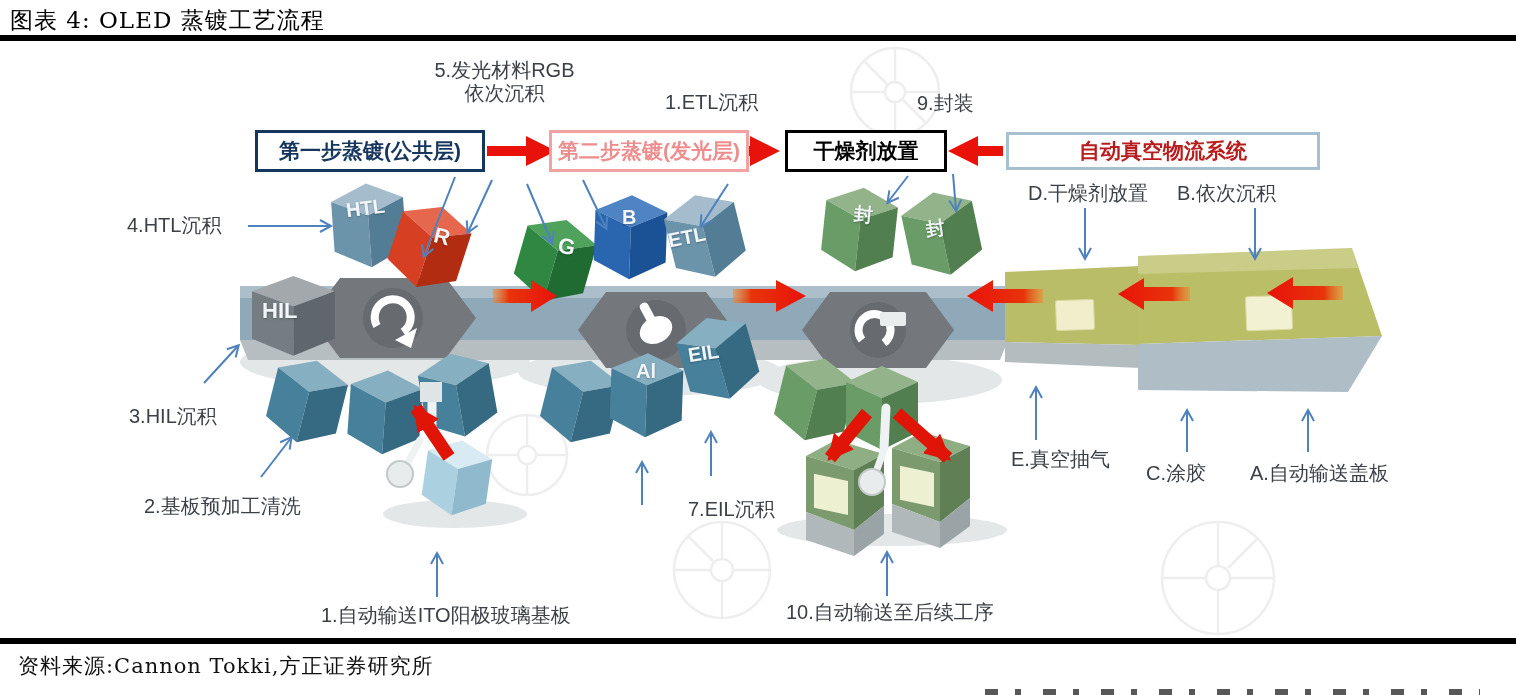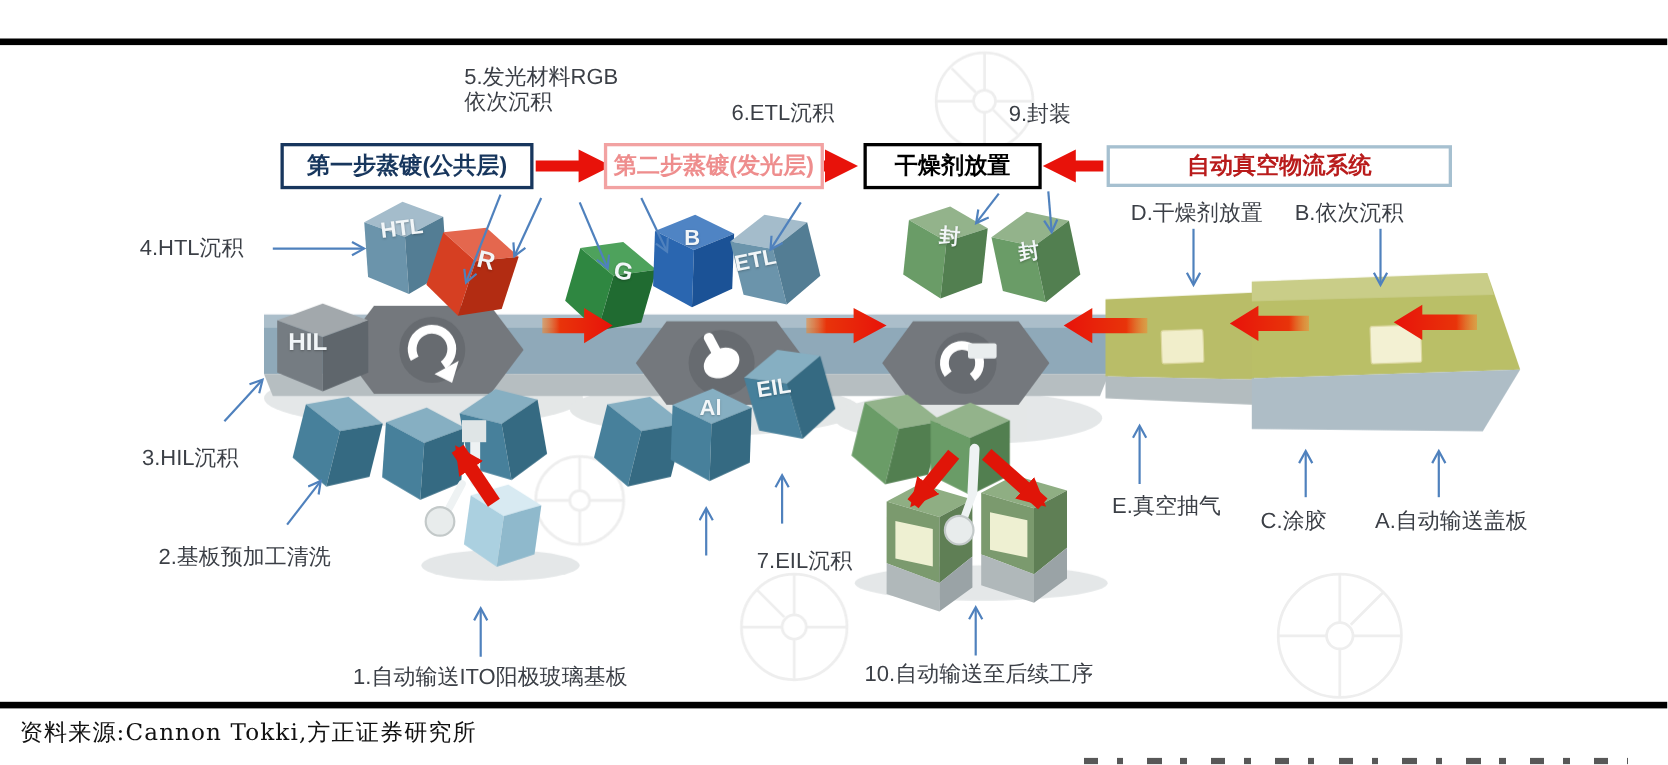--- a/index.html
+++ b/index.html
@@ -19,30 +19,31 @@
   
   .flowbox{height:36px;line-height:36px;text-align:center;font-weight:bold;font-size:21px;
            background:#fff;border:3px solid #3b82f6;}
   .fb-step1{left:255px;top:130px;width:224px;border-color:#17365d;color:#17365d;}
   .fb-step2{left:549px;top:130px;width:194px;border-color:#f2a2a2;color:#ee8d8d;}
   .fb-seal {left:785px;top:130px;width:156px;border-color:#000;color:#000;}
   .fb-vac  {left:1006px;top:132px;width:308px;height:32px;line-height:32px;
             border-color:#a6c0d0;color:#b91c1c;}
   
   .note{font-size:20px;color:#3b3f46;white-space:nowrap;}
-  .note-c{white-space:normal;}
+  .note-c{text-align:center;white-space:normal;}
   
   .cham{font-weight:bold;color:#f2f6f8;white-space:nowrap;
         text-shadow:0 1px 2px rgba(0,0,0,.25);}
 </style>
 </head>
 <body>
 
 <div id="stage">
 
+  <div class="abs fig-title">图表 4: OLED 蒸镀工艺流程</div>
   <div class="abs rule rule-top"></div>
   <div class="abs rule rule-bottom"></div>
   <div class="abs source-line">资料来源:Cannon Tokki,方正证券研究所</div>
   <div class="abs remnant"></div>
 
   <svg class="abs" style="left:0;top:0" width="1516" height="695" viewBox="0 0 1516 695">
     <defs>
       <marker id="mBlue" markerUnits="userSpaceOnUse" markerWidth="16" markerHeight="16" refX="11" refY="7" orient="auto">
         <path d="M1,1 L12,7 L1,13" fill="none" stroke="#4f81bd" stroke-width="2"></path>
       </marker>
@@ -310,21 +311,21 @@
 
   <div class="abs flowbox fb-step1">第一步蒸镀(公共层)</div>
   <div class="abs flowbox fb-step2">第二步蒸镀(发光层)</div>
   <div class="abs flowbox fb-seal">干燥剂放置</div>
   <div class="abs flowbox fb-vac">自动真空物流系统</div>
 
   <div class="abs note note-c" style="left:422px;top:59px;width:165px;line-height:23px">
     <span>5.发光材料RGB</span><br>
     <span>依次沉积</span>
   </div>
-  <div class="abs note" style="left:665px;top:89px">6.ETL沉积</div>
+  <div class="abs note" style="left:665px;top:89px">1.ETL沉积</div>
   <div class="abs note" style="left:917px;top:90px">9.封装</div>
   <div class="abs note" style="left:127px;top:212px">4.HTL沉积</div>
   <div class="abs note" style="left:1028px;top:180px">D.干燥剂放置</div>
   <div class="abs note" style="left:1177px;top:180px">B.依次沉积</div>
   <div class="abs note" style="left:129px;top:403px">3.HIL沉积</div>
   <div class="abs note" style="left:144px;top:493px">2.基板预加工清洗</div>
   <div class="abs note" style="left:321px;top:602px">1.自动输送ITO阳极玻璃基板</div>
   <div class="abs note" style="left:688px;top:496px">7.EIL沉积</div>
   <div class="abs note" style="left:786px;top:599px">10.自动输送至后续工序</div>
   <div class="abs note" style="left:1011px;top:446px">E.真空抽气</div>

